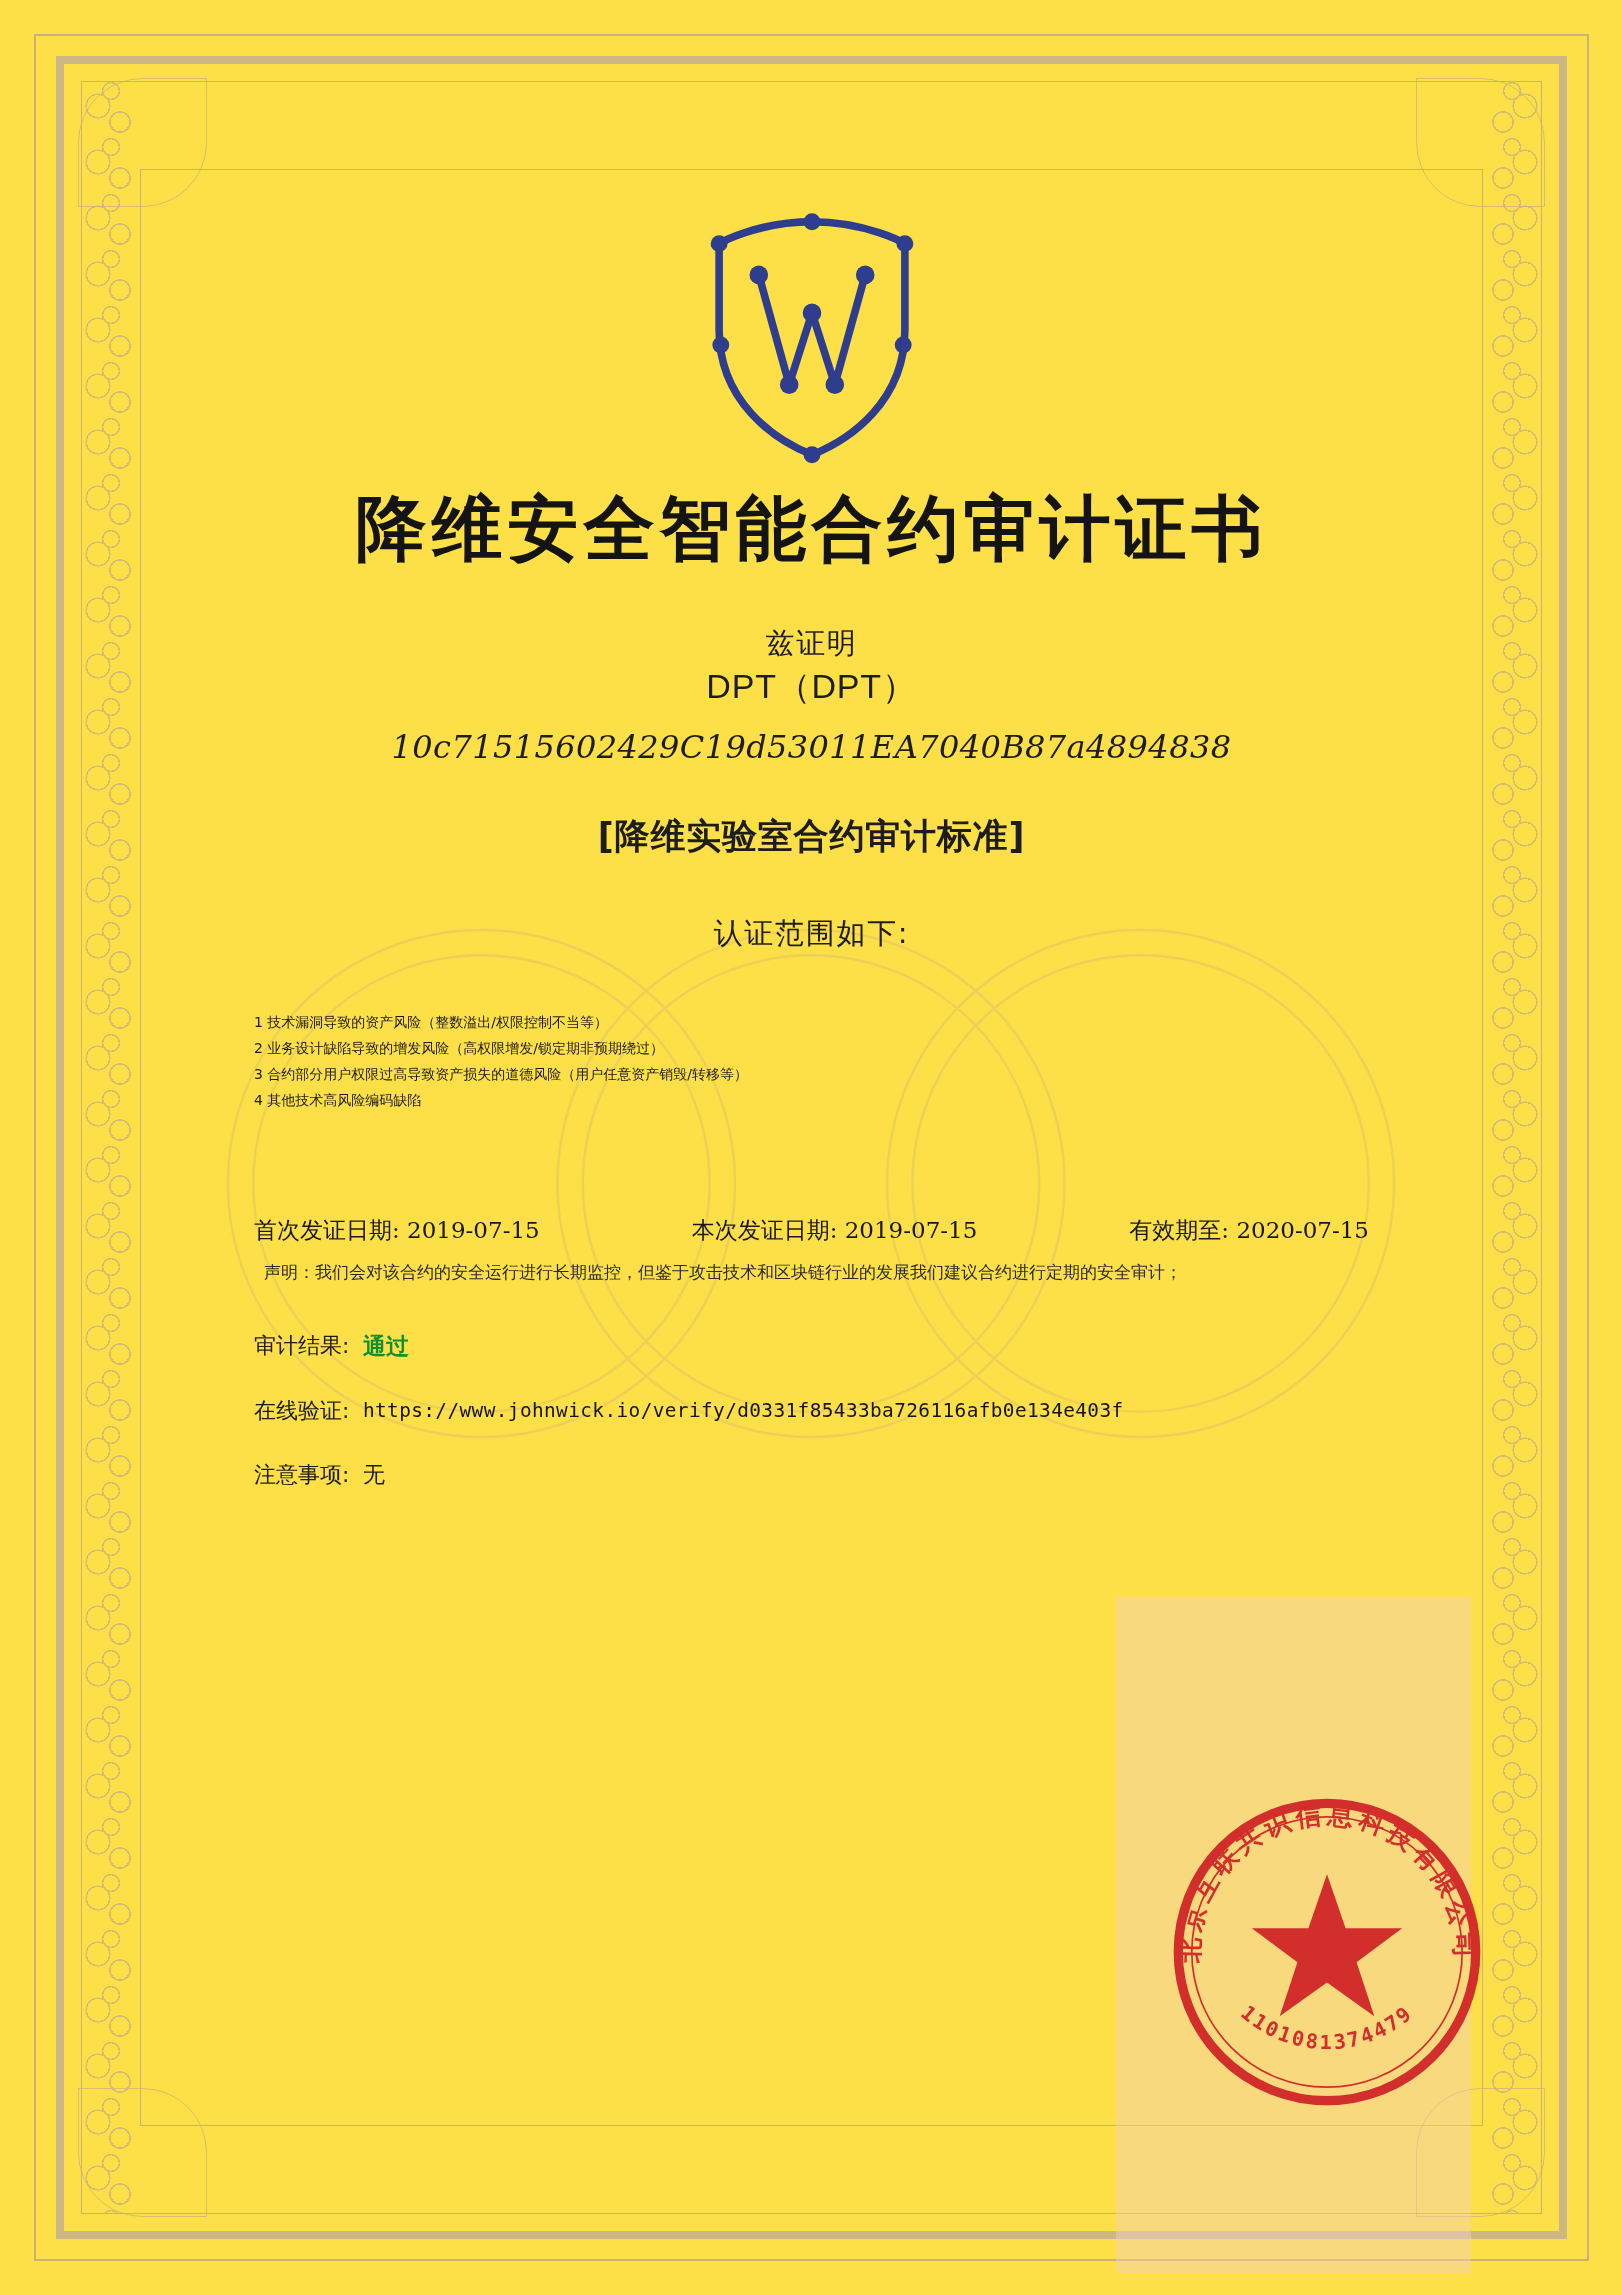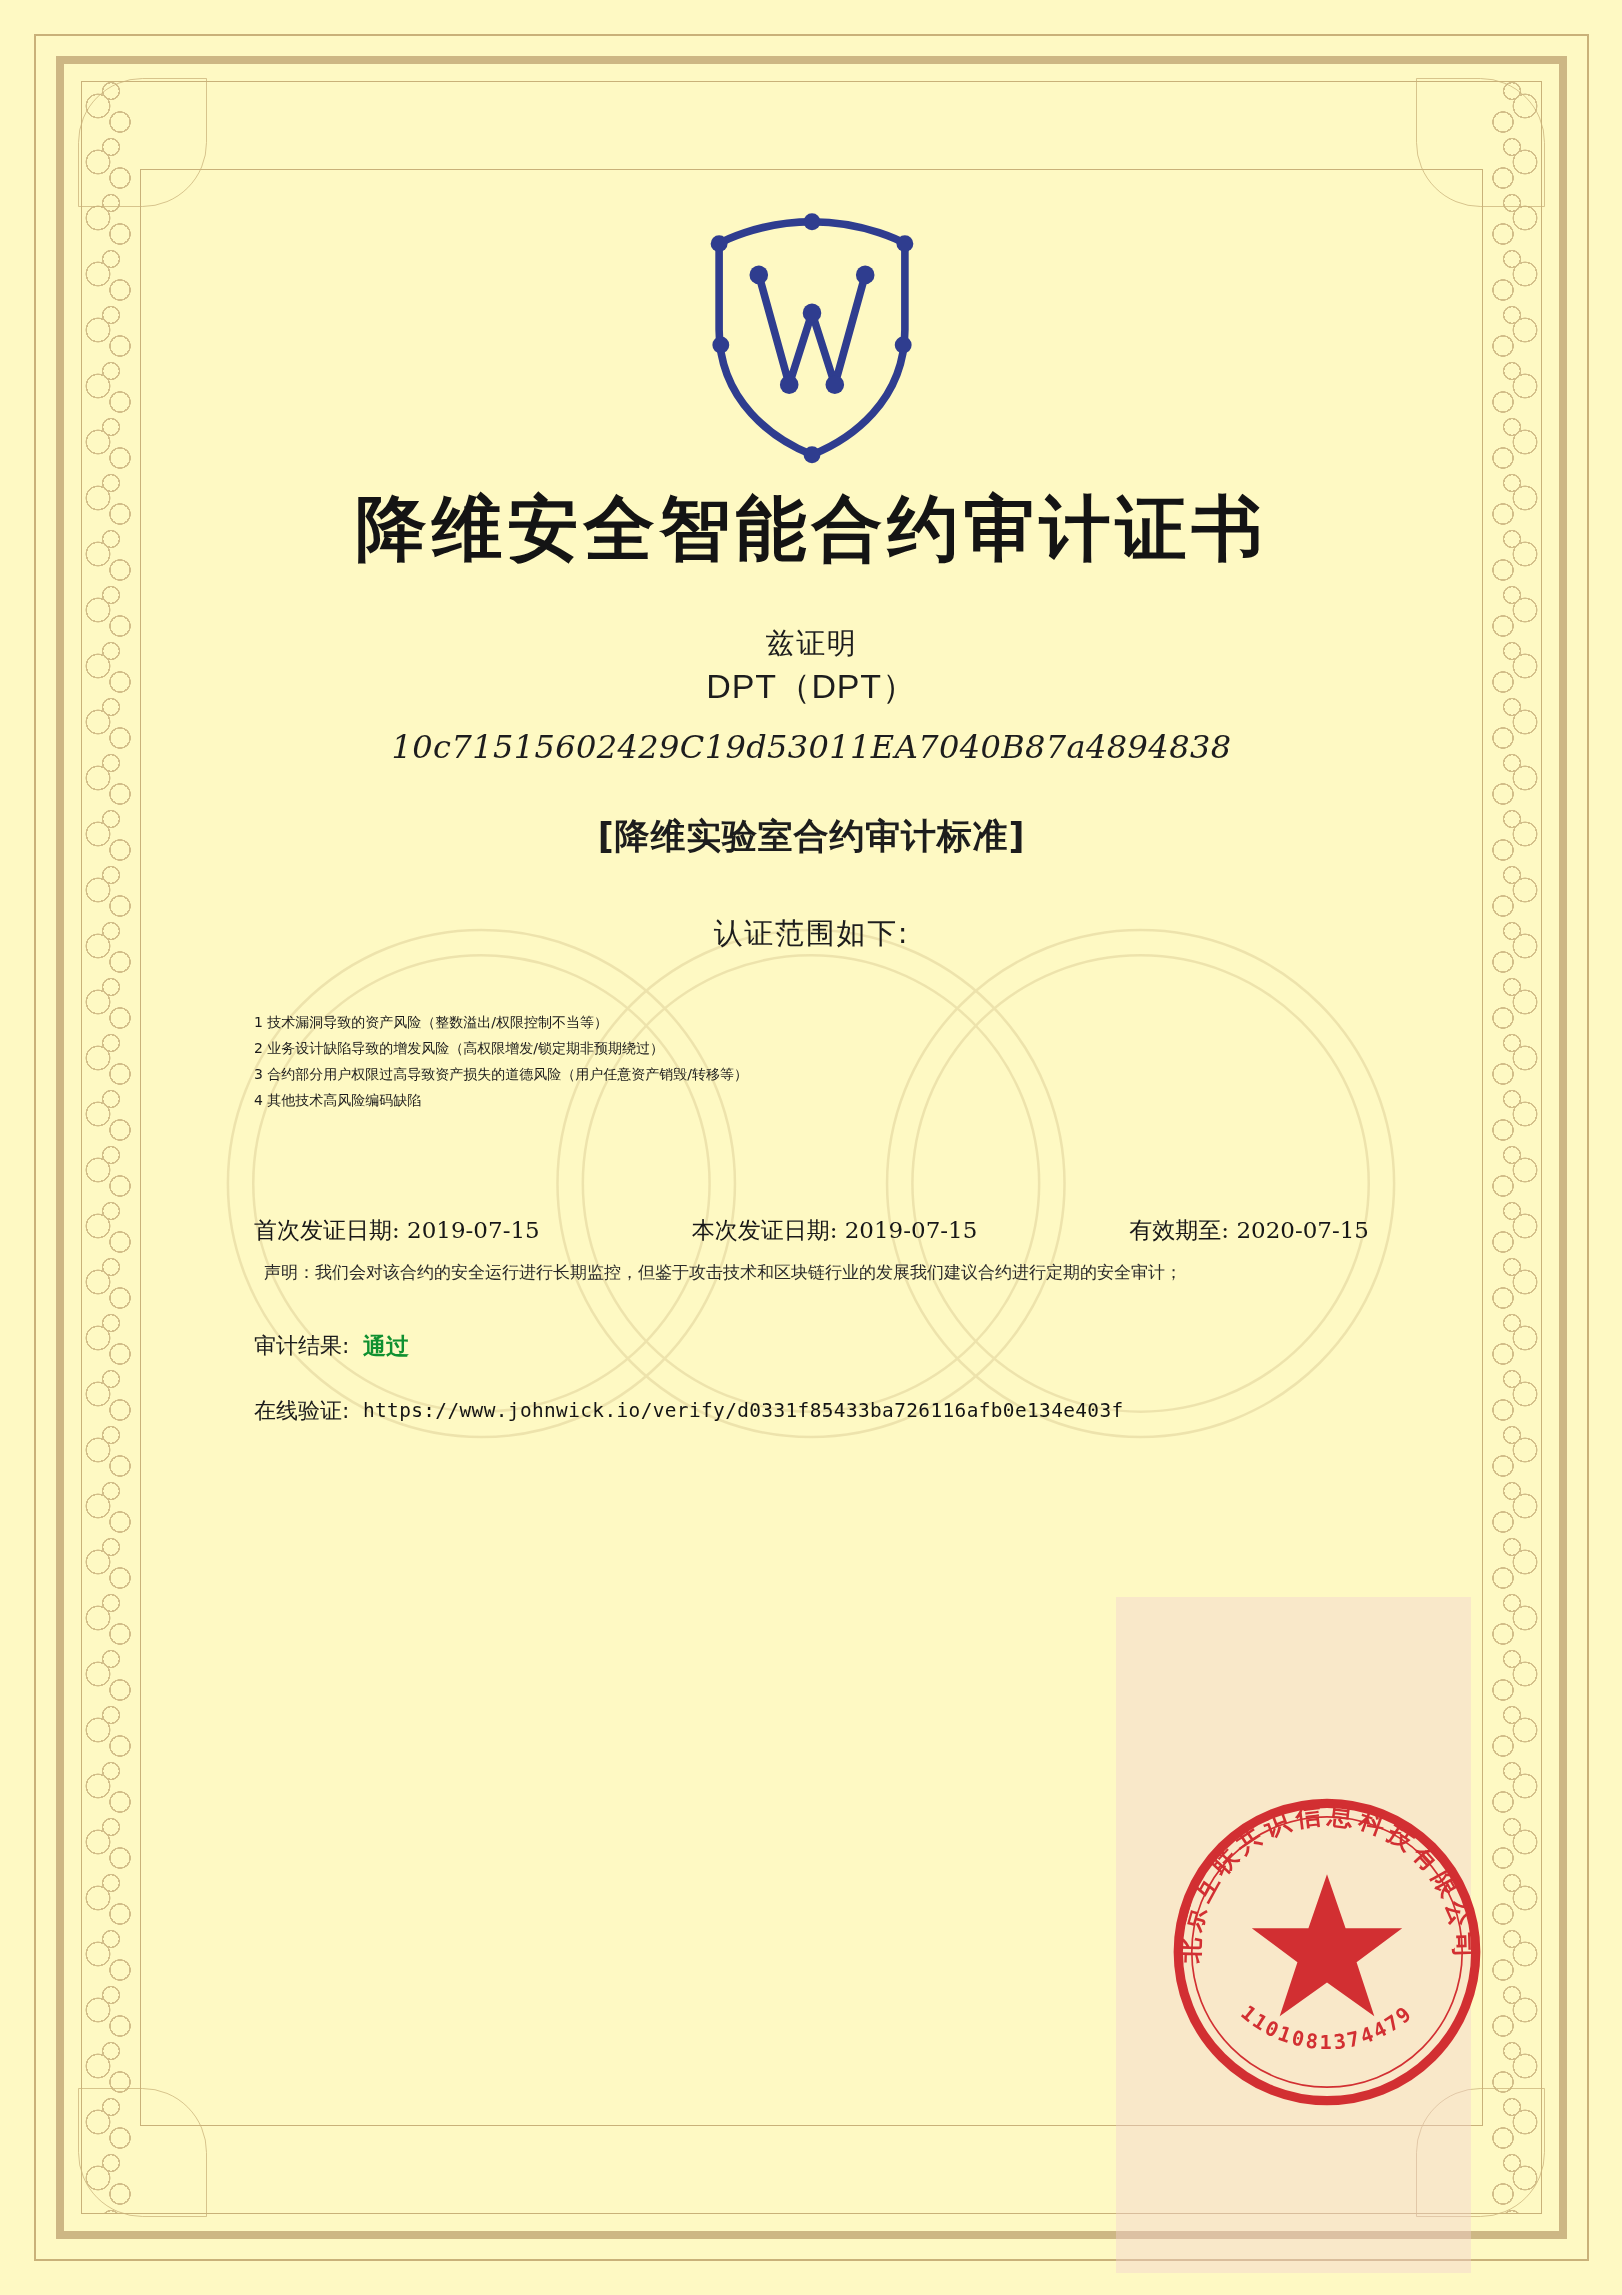--- a/index.html
+++ b/index.html
@@ -7,21 +7,21 @@
     padding: 0;
     background: #ffffff;
   }
   body {
     font-family: "Liberation Sans", sans-serif;
   }
   .page {
     position: relative;
     width: 1623px;
     height: 2295px;
-    background: #fef9c3;
+    background: #fde047;
     overflow: hidden;
   }
 
   
   .border-outer {
     position: absolute;
     left: 34px; top: 34px; right: 34px; bottom: 34px;
     border: 2.5px solid #c9b179;
   }
   .border-mid {
@@ -323,20 +323,24 @@
 
     <div class="kv-block">
       <div class="kv-row">
         <span class="kv-label">审计结果:</span>
         <span class="kv-value-pass">通过</span>
       </div>
       <div class="kv-row">
         <span class="kv-label">在线验证:</span>
         <span class="kv-value-url">https://www.johnwick.io/verify/d0331f85433ba726116afb0e134e403f</span>
       </div>
+      <div class="kv-row">
+        <span class="kv-label">注意事项:</span>
+        <span class="kv-value-plain">无</span>
+      </div>
     </div>
 
   </div>
 
   <svg class="seal" viewBox="0 0 400 400">
     <defs>
       <path id="sealArcTop" d="M 48,200 A 152,152 0 0 1 352,200"></path>
       <path id="sealArcBottom" d="M 74,248 A 152,152 0 0 0 326,248"></path>
     </defs>
     <circle cx="200" cy="200" r="176" fill="none" stroke="#cf2026" stroke-width="11"></circle>

